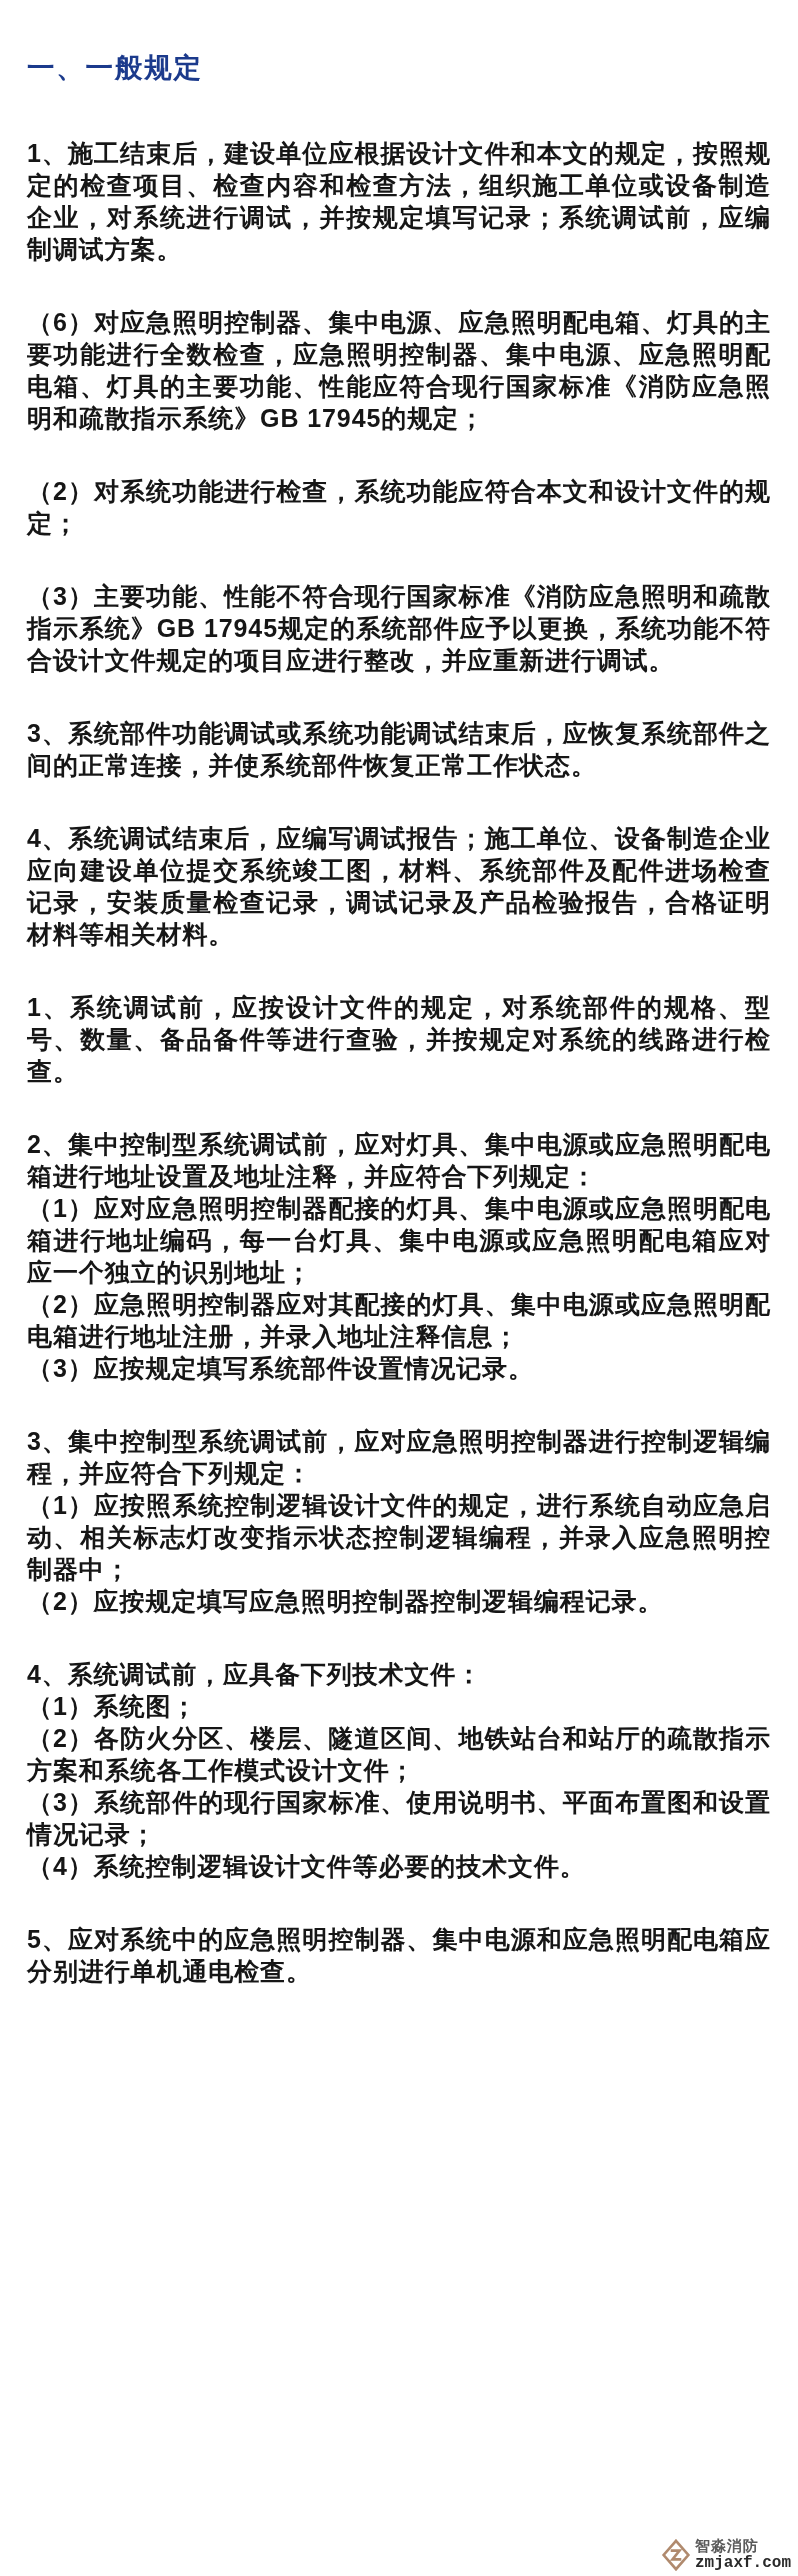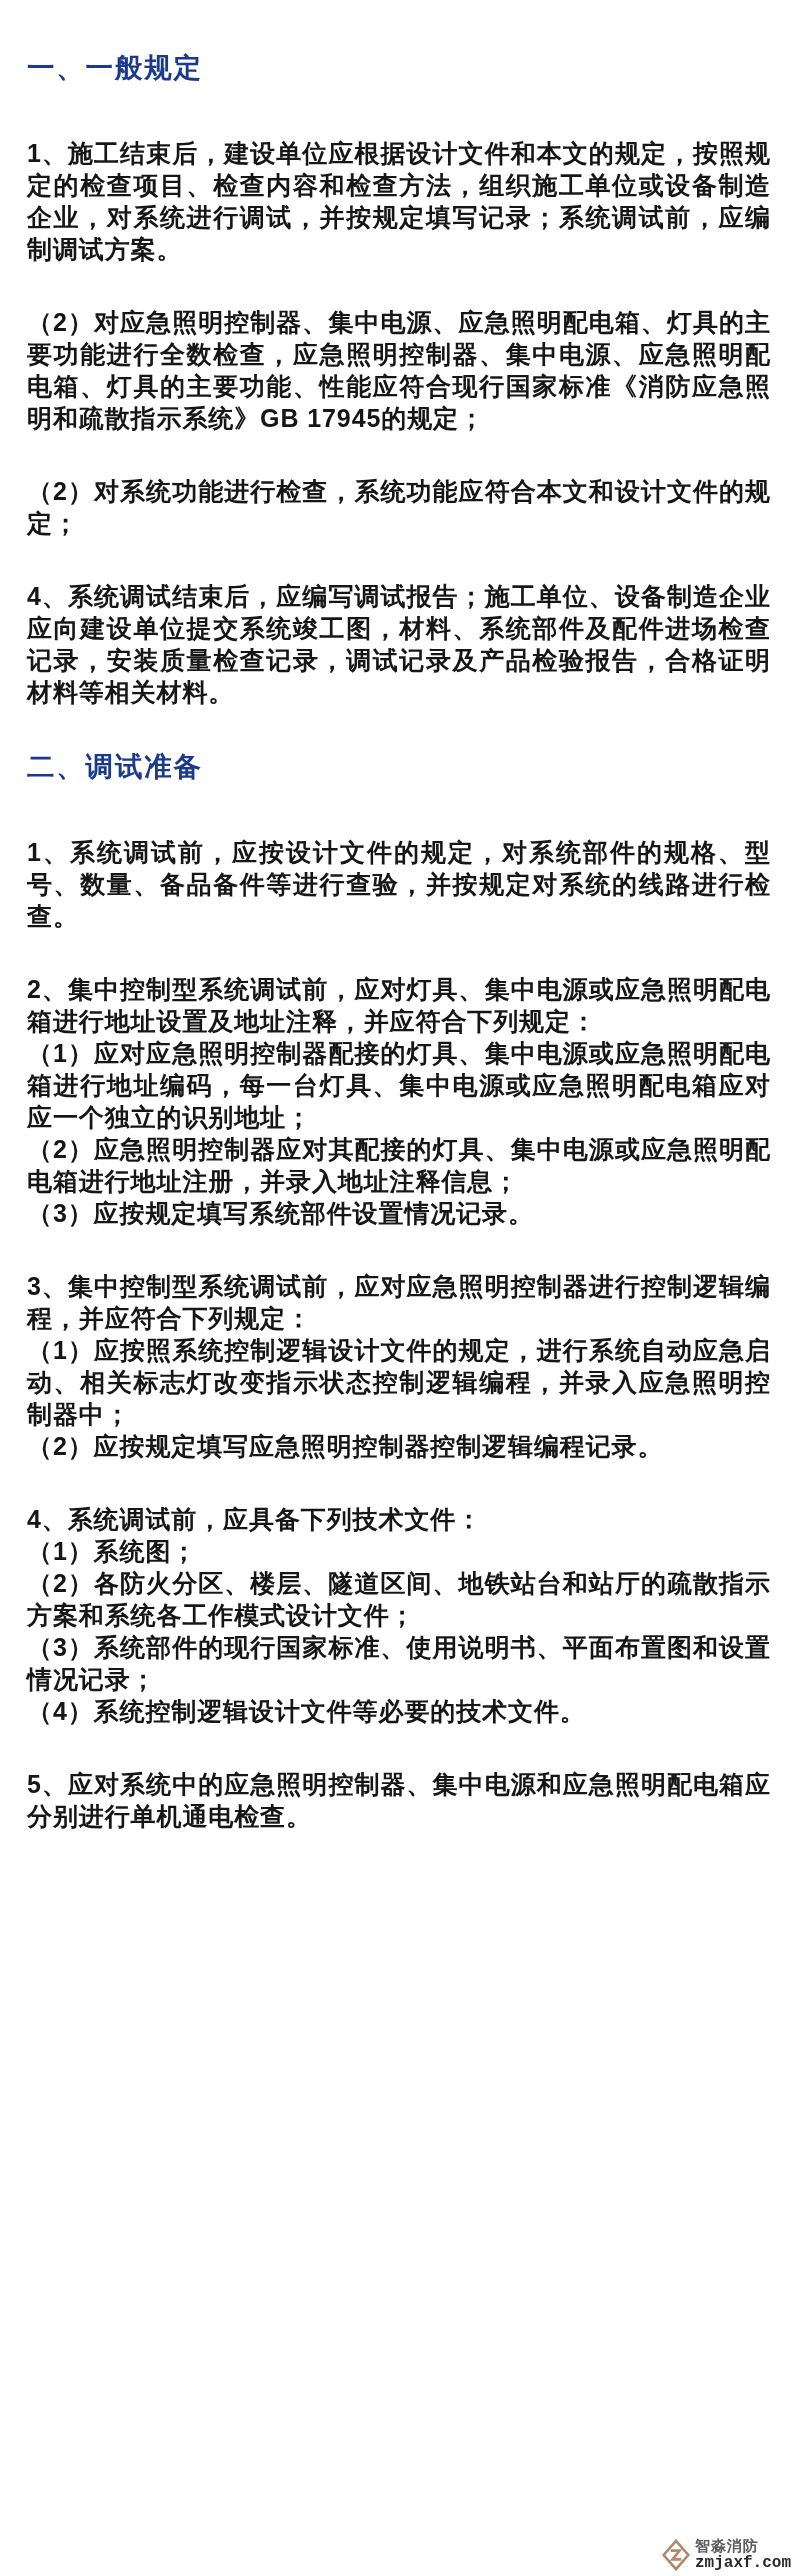--- a/index.html
+++ b/index.html
@@ -62,25 +62,26 @@
   }
 </style>
 </head>
 <body>
 
 <div class="page">
 
   <h2 class="section-heading">一、一般规定</h2>
 
   <p class="para">1、施工结束后，建设单位应根据设计文件和本文的规定，按照规定的检查项目、检查内容和检查方法，组织施工单位或设备制造企业，对系统进行调试，并按规定填写记录；系统调试前，应编制调试方案。</p>
-  <p class="para">（2）对应急照明控制器、集中电源、应急照明配电箱、灯具的主要功能进行全数检查，应急照明控制器、集中电源、应急照明配电箱、灯具的主要功能、性能应符合现行国家标准《消防应急照明和疏散指示系统》GB 17945的规定；</p>
+  <p class="para">（6）对应急照明控制器、集中电源、应急照明配电箱、灯具的主要功能进行全数检查，应急照明控制器、集中电源、应急照明配电箱、灯具的主要功能、性能应符合现行国家标准《消防应急照明和疏散指示系统》GB 17945的规定；</p>
   <p class="para">（2）对系统功能进行检查，系统功能应符合本文和设计文件的规定；</p>
+  <p class="para">（3）主要功能、性能不符合现行国家标准《消防应急照明和疏散指示系统》GB 17945规定的系统部件应予以更换，系统功能不符合设计文件规定的项目应进行整改，并应重新进行调试。</p>
+  <p class="para">3、系统部件功能调试或系统功能调试结束后，应恢复系统部件之间的正常连接，并使系统部件恢复正常工作状态。</p>
   <p class="para">4、系统调试结束后，应编写调试报告；施工单位、设备制造企业应向建设单位提交系统竣工图，材料、系统部件及配件进场检查记录，安装质量检查记录，调试记录及产品检验报告，合格证明材料等相关材料。</p>
 
-  <h2 class="section-heading second">二、调试准备</h2>
 
   <p class="para">1、系统调试前，应按设计文件的规定，对系统部件的规格、型号、数量、备品备件等进行查验，并按规定对系统的线路进行检查。</p>
   <p class="para">2、集中控制型系统调试前，应对灯具、集中电源或应急照明配电箱进行地址设置及地址注释，并应符合下列规定：
 （1）应对应急照明控制器配接的灯具、集中电源或应急照明配电箱进行地址编码，每一台灯具、集中电源或应急照明配电箱应对应一个独立的识别地址；
 （2）应急照明控制器应对其配接的灯具、集中电源或应急照明配电箱进行地址注册，并录入地址注释信息；
 （3）应按规定填写系统部件设置情况记录。</p>
   <p class="para">3、集中控制型系统调试前，应对应急照明控制器进行控制逻辑编程，并应符合下列规定：
 （1）应按照系统控制逻辑设计文件的规定，进行系统自动应急启动、相关标志灯改变指示状态控制逻辑编程，并录入应急照明控制器中；
 （2）应按规定填写应急照明控制器控制逻辑编程记录。</p>
   <p class="para">4、系统调试前，应具备下列技术文件：

